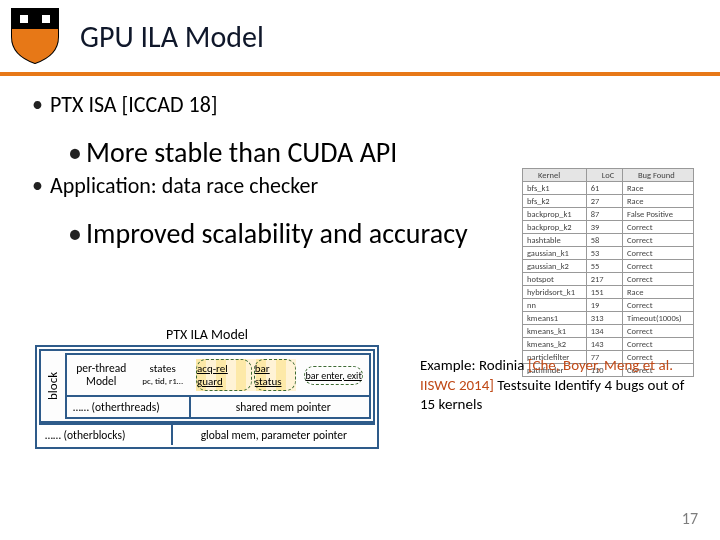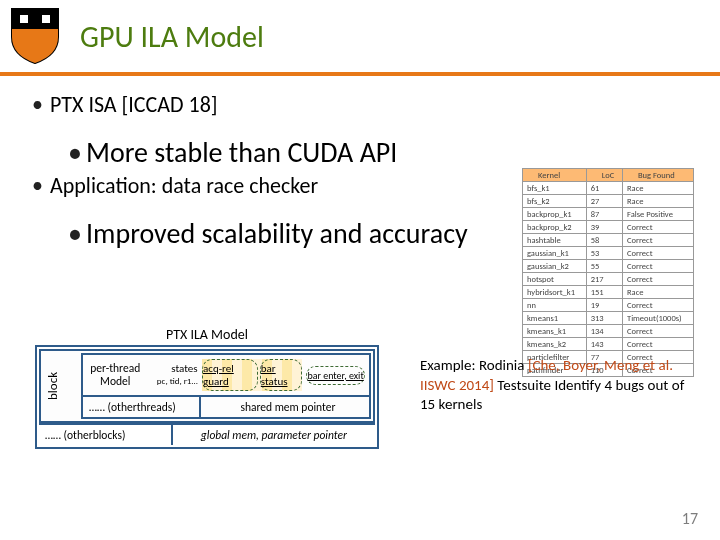--- a/index.html
+++ b/index.html
@@ -6,71 +6,71 @@
   body {
     width: 720px; height: 540px; background: #fff;
     font-family: Calibri, Arial, sans-serif; color: #000;
     position: relative; overflow: hidden;
   }
   .header {
     display: flex; align-items: center; height: 72px;
     padding-left: 10px;
   }
   .shield { width: 50px; height: 58px; margin-right: 20px; }
-  .title { font-size: 30px; color: #4d7c0f; }
+  .title { font-size: 30px; color: #0f172a; }
   .hr-orange {
     height: 4px; background: #e77817; width: 100%;
     margin-top: 0;
   }
   .bullets { padding: 14px 0 0 32px; font-size: 22px; line-height: 1.35; }
   .bullets li { list-style: none; position: relative; padding-left: 18px; margin-bottom: 0px; }
   .bullets li::before { content: "•"; position: absolute; left: 0; top: 0; color: #222; }
   .sub { padding-left: 36px; font-size: 28px; }
   .sub li::before { color: #222; }
   .right-table {
     position: absolute; top: 168px; right: 26px;
     width: 172px; border-collapse: collapse;
   }
   .right-table td, .right-table th {
     border: 1px solid #999; padding: 1px 4px; font-size: 8.5px;
     color: #444; text-align: left; font-weight: normal;
   }
-  .right-table th { background: #fdba74; padding-left: 15px; }
+  .right-table th { background: #e5e5e5; padding-left: 15px; }
 
   .diagram-wrap {
     position: absolute; left: 24px; top: 326px;
     width: 344px;
     margin-left: 11px;
   }
   .ptx-title {
     text-align: center; font-size: 14px; color: #000; margin-bottom: 2px;
     font-weight: normal;
   }
   .box-outer3 {
     border: 2.5px solid #2e5b8a; padding: 2px; background: #fff;
   }
   .box-outer2 {
     border: 2px solid #2e5b8a; padding: 2px; background: #fdfdfd;
-    display: flex; gap: 20px; align-items: stretch;
+    display: flex; gap: 4px; align-items: stretch;
   }
   .vlabel {
     writing-mode: vertical-rl; transform: rotate(180deg);
     font-size: 13px; text-align: center; padding: 2px 0; width: 18px;
     display: flex; align-items: center; justify-content: center;
   }
   .box-inner {
     flex: 1; border: 2px solid #2e5b8a;
     display: flex; flex-direction: column;
   }
   .row1 {
     display: flex; gap: 4px; padding: 4px; align-items: center;
     justify-content: space-around;
   }
   .pt-model { font-size: 11.5px; text-align: center; line-height: 1.1; width: 56px; }
-  .states { font-size: 11px; text-align: right; line-height: 1.1; width: 50px; }
+  .states { font-size: 11px; text-align: center; line-height: 1.1; width: 50px; }
   .dashed-cap {
     border: 1.5px dashed #3d6a33; border-radius: 10px;
     padding: 2px 0; font-size: 11px; text-align: left;
     min-width: 42px;
     text-decoration: underline;
   }
   .hatched {
     background: repeating-linear-gradient(90deg,#fde9a8 0,#fde9a8 10px,#fff3d6 10px,#fff3d6 20px);
     width: 100px; height: 32px; display: flex; align-items: center; justify-content: center;
   }
@@ -78,21 +78,21 @@
     border-top: 2px solid #2e5b8a; display: flex; font-size: 11.5px;
   }
   .row2 > div { padding: 3px 6px; }
   .row2 .left { flex: 0.9; }
   .row2 .right { flex: 1.3; border-left: 2px solid #2e5b8a; text-align: center; padding-left: 12px; }
   .row3 {
     border-top: 2.5px solid #2e5b8a; display: flex; font-size: 11.5px;
   }
   .row3 > div { padding: 3px 6px; }
   .row3 .left { flex: 0.85; }
-  .row3 .right { flex: 1.35; border-left: 2px solid #2e5b8a; text-align: center; font-style: italic; }
+  .row3 .right { flex: 1.35; border-left: 2px solid #2e5b8a; text-align: center; }
 
   .example {
     position: absolute; left: 420px; top: 356px; width: 276px;
     font-size: 15px; line-height: 1.3;
   }
   .example .cite { color: #c04a18; }
   .page-num {
     position: absolute; right: 22px; bottom: 12px; font-size: 16px; color: #7d7d7d;
   }
 </style>

